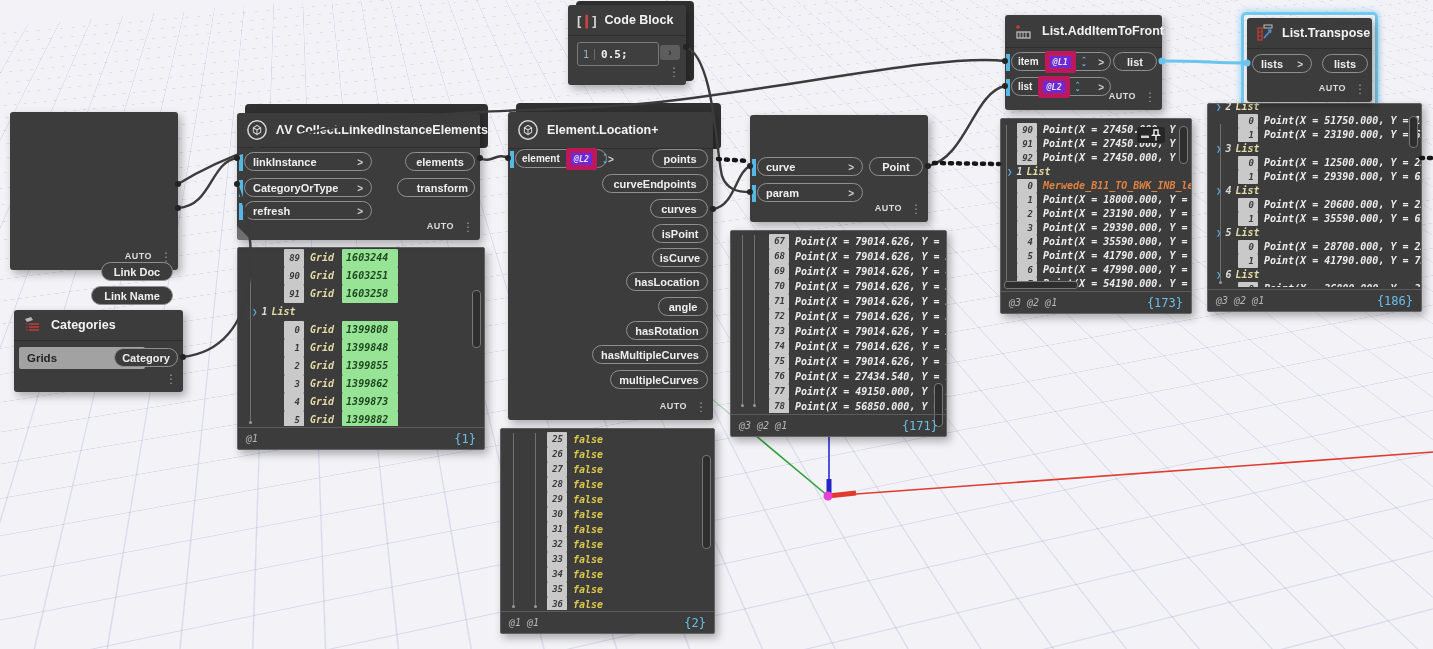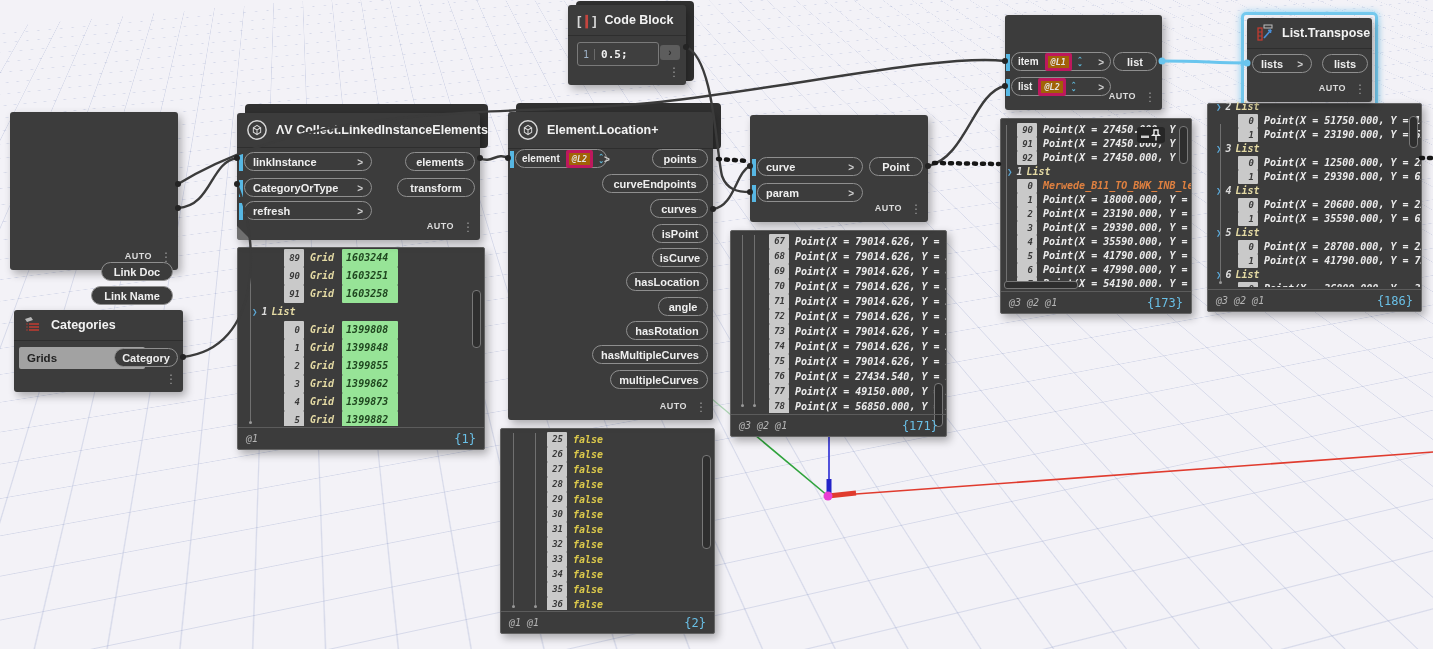--- a/index.html
+++ b/index.html
@@ -20,21 +20,21 @@
   .node{position:absolute;background:#3c3c3c;border-radius:3px;box-shadow:3px 4px 8px rgba(0,0,0,.30);z-index:10;color:#f0f0f0;}
   .nhead{position:absolute;left:0;top:0;right:0;height:34px;display:flex;align-items:center;gap:8px;padding-left:9px;border-bottom:1px solid #2e2e2e;}
   .ntitle{font-size:12.5px;font-weight:bold;color:#f2f2f2;white-space:nowrap;}
   .icon{flex:0 0 auto;display:inline-flex;align-items:center;justify-content:center;}
   .pill{position:absolute;height:19px;border:1px solid #8f8f8f;border-radius:10px;display:flex;align-items:center;font-size:11px;font-weight:bold;color:#efefef;box-sizing:border-box;background:#3c3c3c;}
   .pill.in{padding:0 8px;justify-content:flex-start;}
   .pill.out{padding:0 6px;justify-content:center;}
   .parrow::before{content:">";color:#cfcfcf;font-size:10px;font-weight:bold;}
   .pill.in .parrow{margin-left:auto;}
   .strip{position:absolute;left:-6px;top:1px;width:4px;height:17px;background:#57b7e3;}
-  .lvchip{background:#a16207;border:3px solid #be185d;color:#e2e2e2;font-size:8.5px;font-style:italic;font-weight:bold;padding:1px 3px;margin-left:6px;border-radius:2px;font-family:"DejaVu Sans Mono",monospace;}
+  .lvchip{background:#6d28d9;border:5px solid #be185d;color:#e2e2e2;font-size:8.5px;font-style:italic;font-weight:bold;padding:1px 3px;margin-left:6px;border-radius:2px;font-family:"DejaVu Sans Mono",monospace;}
   .spin{display:flex;flex-direction:column;margin-left:5px;line-height:4px;}
   .spin::before{content:"\2303";color:#5fb8d9;font-size:7px;}
   .spin::after{content:"\2304";color:#5fb8d9;font-size:7px;}
   .nfoot{position:absolute;right:6px;bottom:5px;display:flex;align-items:center;gap:8px;}
   .lacing{font-size:9px;font-weight:bold;letter-spacing:.5px;color:#dcdcdc;}
   .menu-dots{color:#9a9a9a;cursor:pointer;}
   .menu-dots::before{content:"\22EE";font-size:12px;}
   .corner-tri{position:absolute;left:0;bottom:0;width:0;height:0;border-left:14px solid #9a9a9a;border-top:14px solid transparent;opacity:.55;border-bottom-left-radius:3px;}
   .dropdown{position:absolute;background:#a2a2a2;color:#222;font-size:11.5px;font-weight:bold;display:flex;align-items:center;padding:0 8px;border-radius:2px;height:22px;}
   .dd-arrow{margin-left:auto;}
@@ -475,21 +475,21 @@
         <span class="parrow"></span>
       </div>
     <div class="pill in" style="left:7px;top:88px;width:128px;">
         <span class="strip"></span>
         <span>refresh</span>
         <span class="parrow"></span>
       </div>
     <div class="pill out" style="right:5px;top:39px;width:70px;">
         <span>elements</span>
       </div>
-    <div class="pill out" style="right:5px;top:65px;width:78px;">
+    <div class="pill out" style="right:5px;top:65px;width:78px;justify-content:flex-end;">
         <span>transform</span>
       </div>
     <div class="corner-tri"></div>
     <div class="nfoot">
         <span class="lacing">AUTO</span>
         <span class="menu-dots"></span>
       </div>
   </div>
 
   <div class="node" style="left:568px;top:5px;width:118px;height:80px;">
@@ -574,20 +574,31 @@
     <div class="pill out" style="right:5px;top:42px;width:54px;">
         <span>Point</span>
       </div>
     <div class="nfoot">
         <span class="lacing">AUTO</span>
         <span class="menu-dots"></span>
       </div>
   </div>
 
   <div class="node" style="left:1005px;top:15px;width:157px;height:95px;">
+    <div class="nhead" style="height:32px;">
+      <span class="icon">
+        <svg width="20" height="20" viewBox="0 0 20 20">
+            <path d="M4 4v4" stroke="#c23b30" stroke-width="1.6"></path>
+            <path d="M2 6h4" stroke="#c23b30" stroke-width="1.6"></path>
+            <rect x="3" y="11" width="13" height="6" fill="none" stroke="#bdbdbd" stroke-width="1.3"></rect>
+            <path d="M6 11v6M9 11v6M12 11v6" stroke="#bdbdbd" stroke-width="1"></path>
+          </svg>
+      </span>
+      <span class="ntitle">List.AddItemToFront</span>
+    </div>
     <div class="pill in" style="left:6px;top:37px;width:100px;padding:0 6px;">
       <span class="strip"></span>
       <span style="font-size:10px;">item</span>
       <span class="lvchip">@L1</span>
       <span class="spin"></span>
       <span class="parrow"></span>
     </div>
     <div class="pill in" style="left:6px;top:62px;width:100px;padding:0 6px;">
       <span class="strip"></span>
       <span style="font-size:10px;">list</span>

